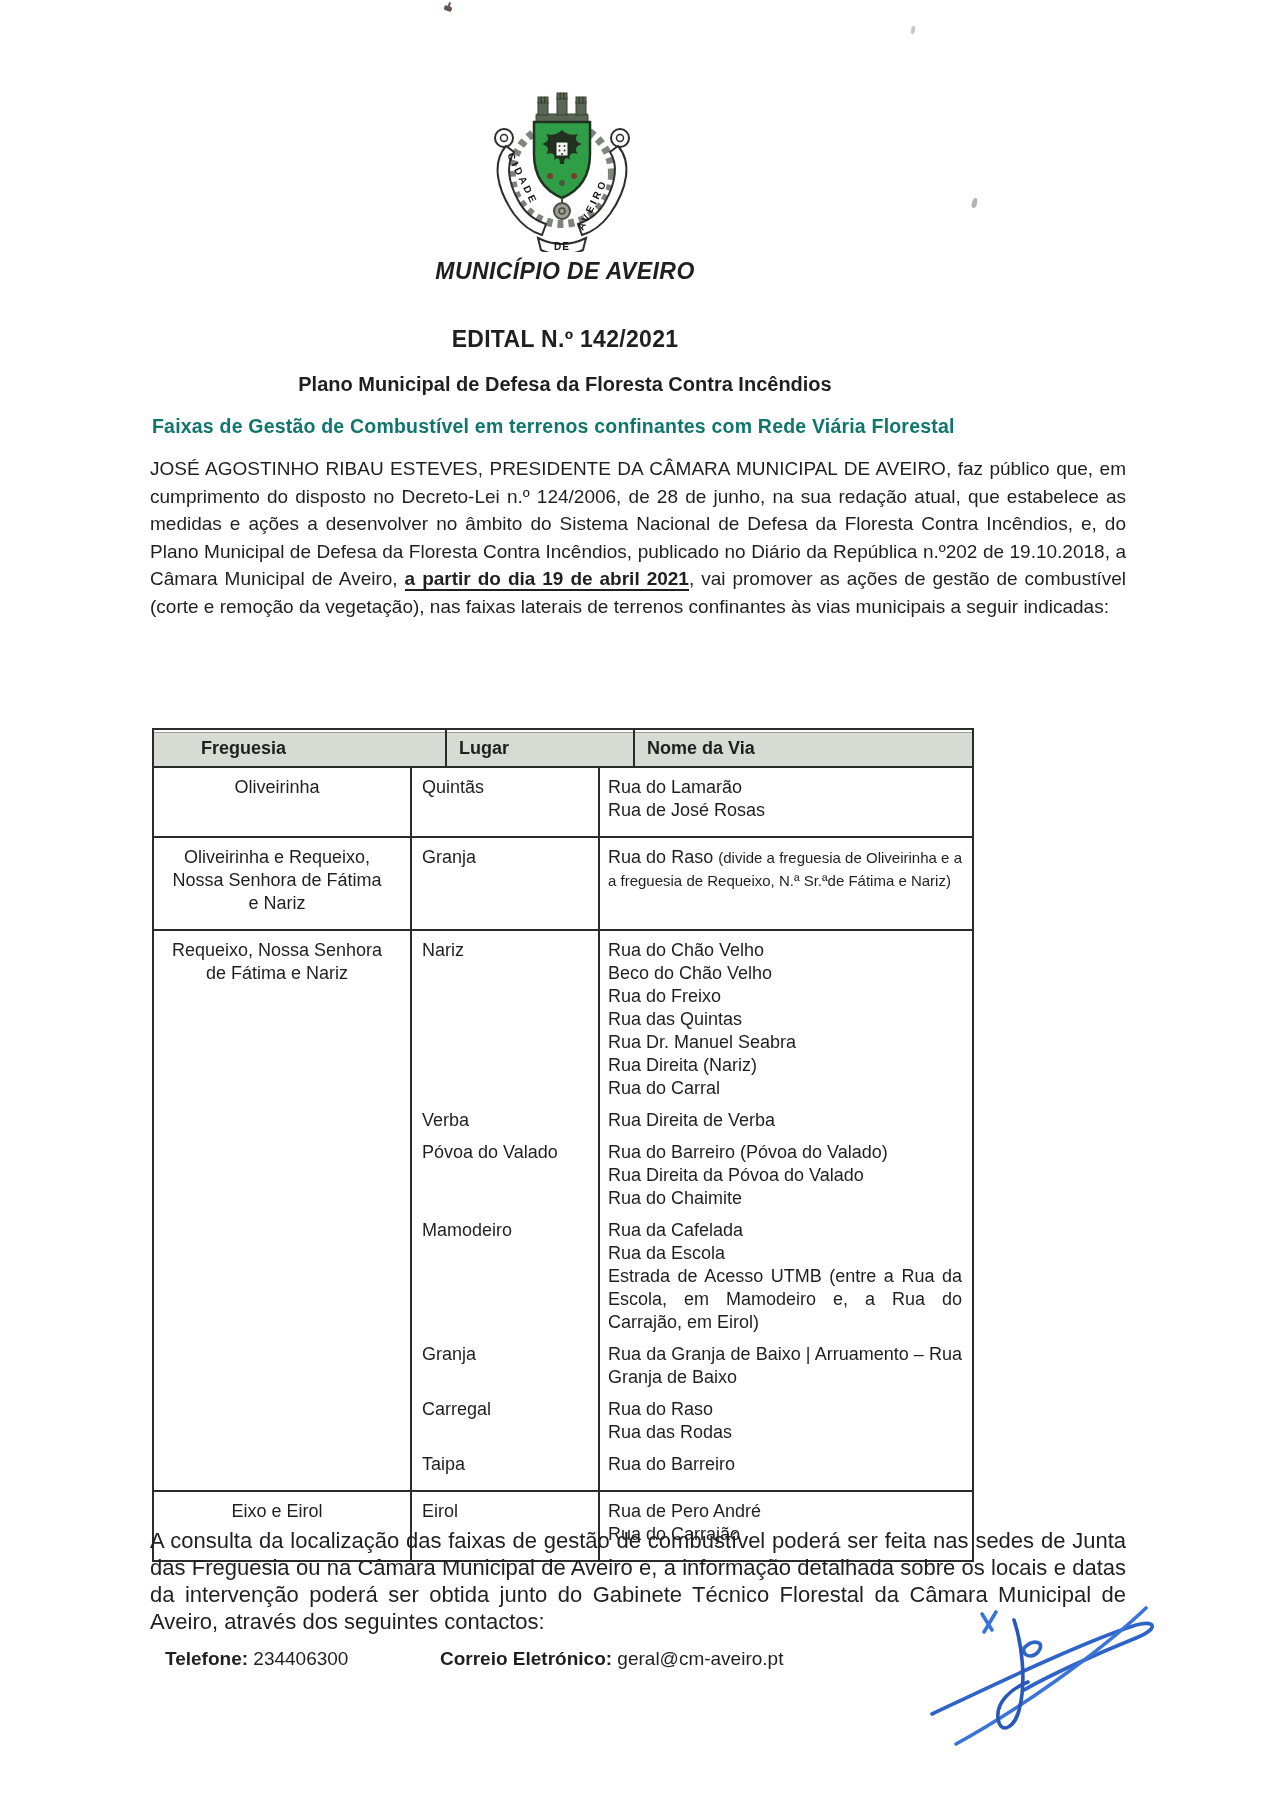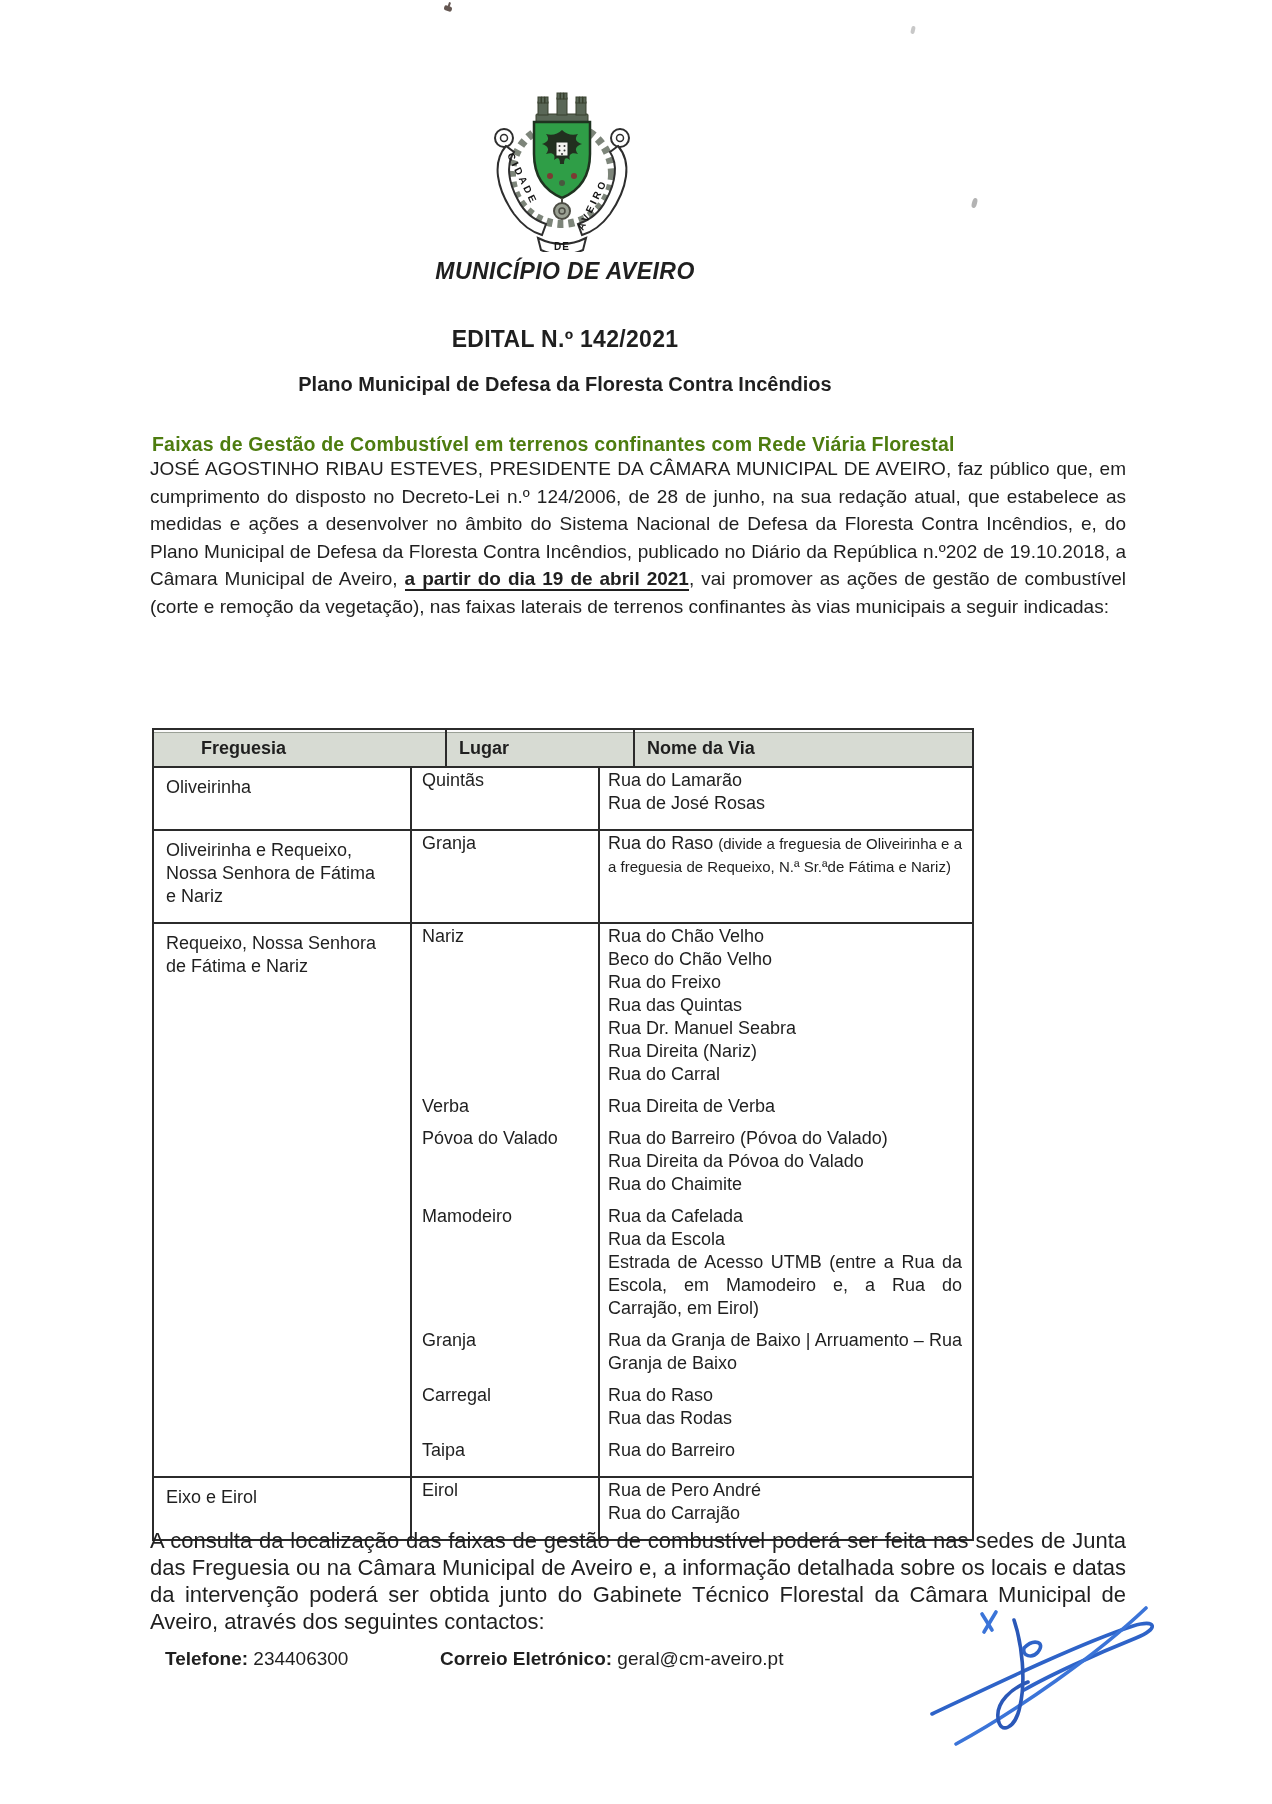--- a/index.html
+++ b/index.html
@@ -14,36 +14,36 @@
   .speck1:before { content:""; position:absolute; left:3px; top:-4px; width:2px; height:5px; background:#4a3a34; }
   .speck2 { top:26px; left:911px; width:4px; height:8px; background:#9a9a9a; opacity:.55; border-radius:2px; transform:rotate(12deg); }
   .speck3 { top:198px; left:972px; width:5px; height:10px; background:#8a8a8a; border-radius:45%; transform:rotate(16deg); opacity:.65; }
 
   .crest { top:92px; left:480px; width:165px; height:160px; }
 
   .headline { left:150px; width:830px; text-align:center; font-weight:bold; }
   .org-title  { top:258px; font-size:23px; letter-spacing:.4px;font-style:italic; }
   .edital     { top:326px; font-size:23px; letter-spacing:.3px; }
   .sub1       { top:373px; font-size:20px; }
-  .sub2       { top:415px; left:152px; width:976px; text-align:left; font-size:19.5px; font-weight:bold; color:#4d7c0f; letter-spacing:.2px; position:absolute;margin-top:18px; }
+  .sub2       { top:415px; left:152px; width:976px; text-align:left; font-size:19.5px; font-weight:bold; color:#0f766e; letter-spacing:.2px; position:absolute; }
 
   .intro { top:455px; left:150px; width:976px; font-size:19px; line-height:27.5px; text-align:justify; }
   .hl { font-weight:bold; border-bottom:2.5px solid #1f1f1f; }
 
   
   .doc-table { top:728px; left:152px; width:822px; border:2px solid #2b2b2b; font-size:18px; background:#fff; box-sizing:border-box; }
   .thead { display:flex; background:var(--header-bg, #d7dbd3); border-bottom:2px solid #2b2b2b; font-weight:bold; box-shadow:inset 0 2px 0 #fbfbfb, inset 0 3px 0 #9aa096;padding-left:35px; }
   .thead .hc { padding:8px 10px 7px 12px; box-sizing:border-box; }
   .hc1 { width:258px; border-right:2px solid #2b2b2b; }
   .hc2 { width:188px; border-right:2px solid #2b2b2b; }
   .hc3 { flex:1;border-radius:18px; }
   .row { display:flex; border-top:2px solid #2b2b2b; }
   .row:first-of-type { border-top:none; }
-  .c1 { width:258px; border-right:2px solid #2b2b2b; padding:8px 22px 14px 12px; box-sizing:border-box; line-height:23px; }
-  .rest { flex:1; position:relative; padding:1px 0 14px 0; }
+  .c1 { width:258px; border-right:2px solid #2b2b2b; padding:8px 22px 14px 12px; box-sizing:border-box; line-height:23px;text-align:center; }
+  .rest { flex:1; position:relative; padding:8px 0 14px 0; }
   .vline { position:absolute; top:0; bottom:0; left:186px; width:2px; background:#2b2b2b; }
   .group { display:flex; margin-bottom:9px; }
   .group:last-child { margin-bottom:0; }
   .lugar { width:186px; padding:0 8px 0 10px; box-sizing:border-box; line-height:23px; }
   .vias { flex:1; padding:0 10px 0 10px; }
   .via-line { line-height:23px; text-align:justify; }
   .note { font-size:15px; }
 
   .closing { top:1527px; left:150px; width:976px; font-size:22px; line-height:27px; text-align:justify; }
   .contacts { top:1648px; left:165px; width:820px; font-size:19px; }

